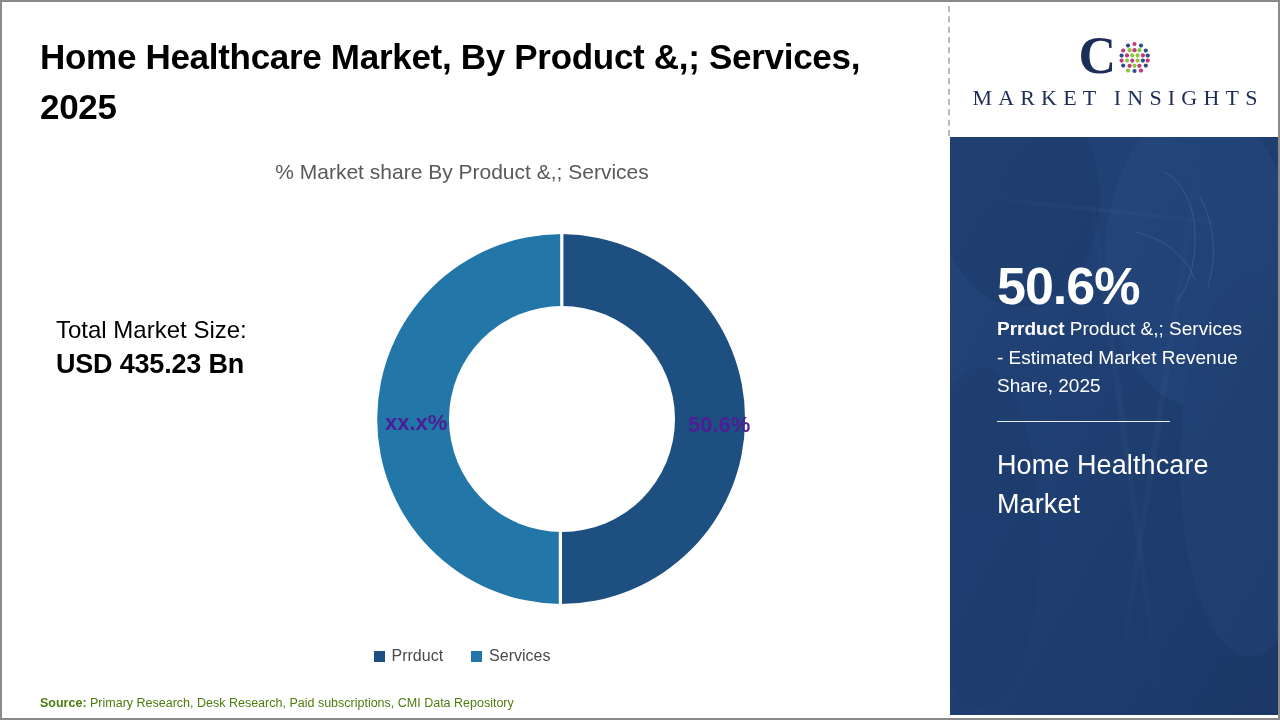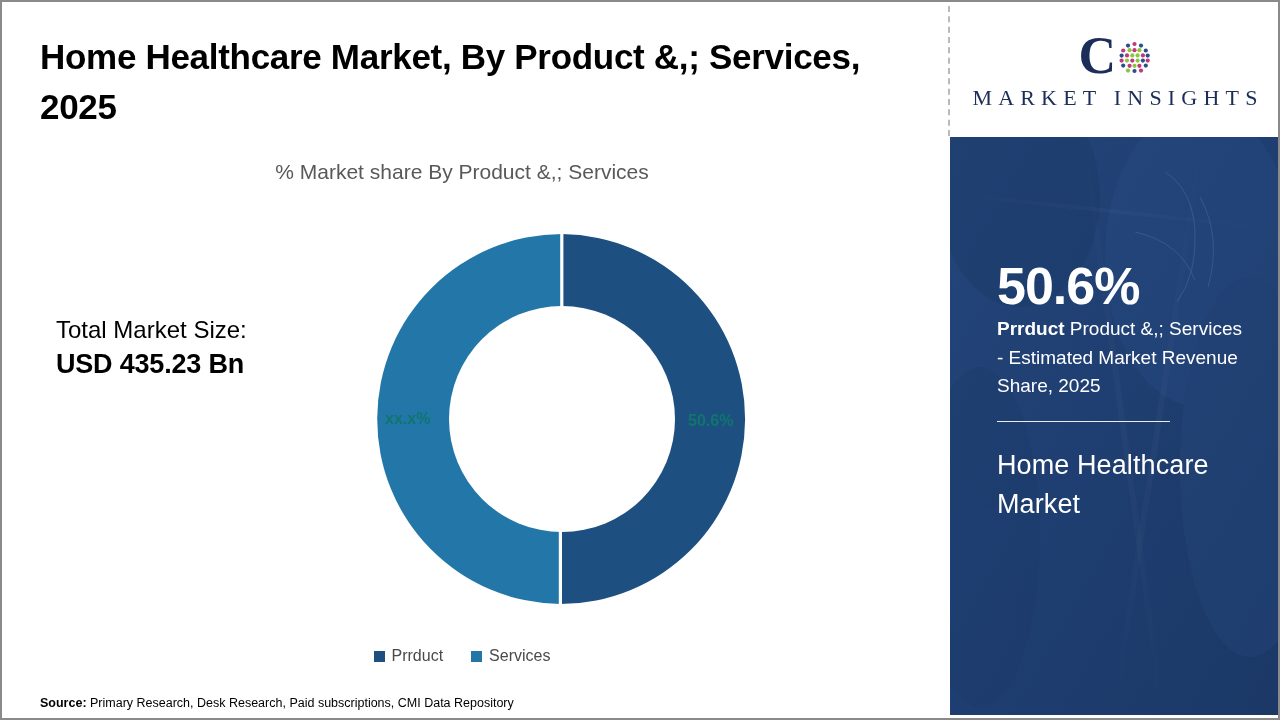--- a/index.html
+++ b/index.html
@@ -89,23 +89,23 @@
     left: 375px;
     top: 232px;
     width: 370px;
     height: 370px;
   }
   .donut-wrap svg {
     display: block;
   }
   .slice-label {
     position: absolute;
-    font-size: 16px;
-    font-weight: bold;
-    color: #0f766e;
+    font-size: 22px;
+    font-weight: bold;
+    color: #4c1d95;
     white-space: nowrap;
   }
   .slice-label.left {
     left: 8px;
     top: 176px;
   }
   .slice-label.right {
     left: 311px;
     top: 178px;
   }
@@ -131,21 +131,21 @@
     width: 11px;
     height: 11px;
     display: inline-block;
   }
 
   .source {
     position: absolute;
     left: 38px;
     top: 694px;
     font-size: 12.5px;
-    color: #000000;
+    color: #4d7c0f;
     white-space: nowrap;
   }
   .source b { font-weight: bold; }
 
   
   .right-col {
     position: absolute;
     left: 948px;
     top: 0;
     width: 330px;

